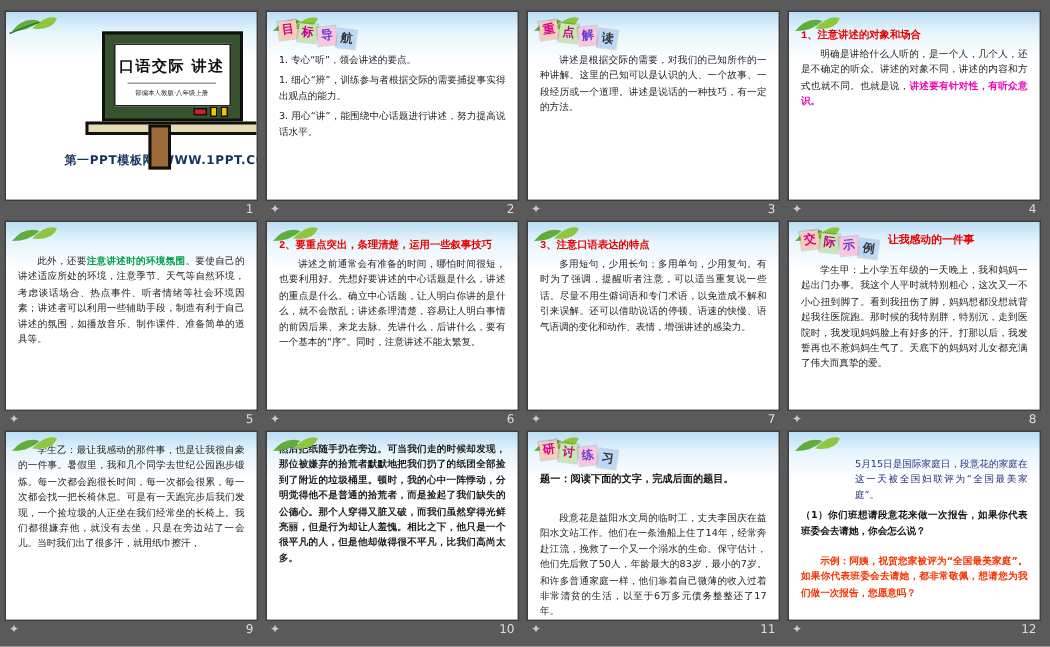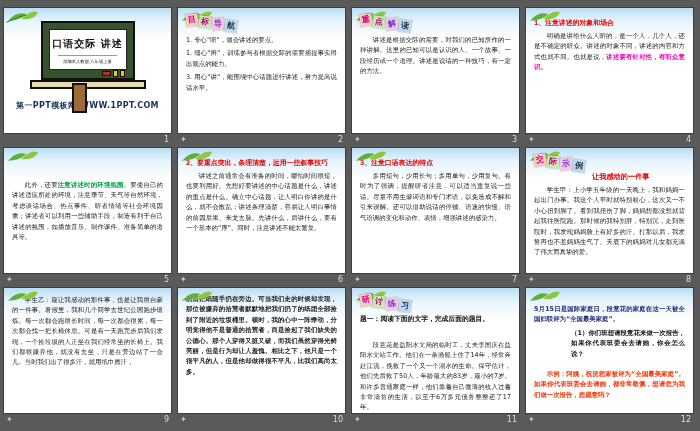--- a/index.html
+++ b/index.html
@@ -40,30 +40,30 @@
   .t0{background:#f9ccb8;transform:rotate(-8deg);margin-top:0;}
   .t1{background:#c9e8b0;transform:rotate(7deg);margin-top:2px;color:#c4008f;}
   .t2{background:#f9c6dd;transform:rotate(-6deg);margin-top:4px;color:#6a3bd1;}
   .t3{background:#b9d9f7;transform:rotate(8deg);margin-top:6px;color:#333;}
   .body{
     font-size:6.4px;line-height:1.62;color:#1c1c1c;margin:3px 0 0 0;
     text-align:justify;
   }
   .indent{text-indent:2em;}
   .heading{font-size:6.9px;font-weight:bold;color:#e80000;margin:6px 0 2px 0;font-family:Liberation Mono, monospace;}
-  .heading.inline{margin:18px 0 0 6px;font-size:7.2px;}
+  .heading.inline{margin:1px 0 0 6px;font-size:7.2px;}
   .hl-magenta{color:#f000b4;font-weight:bold;}
   .hl-green{color:#00a14e;font-weight:bold;}
   .items p{margin:0 0 3px 0;}
   .q-heading{font-size:6.8px;font-weight:bold;color:#111;margin:2px 0 0 0;text-align:left;}
-  .p-navy{color:#26327e;font-weight:bold;}
-  .p-black{color:#111;font-weight:bold;text-indent:0;margin-top:3px;margin-left:37px;}
+  .p-navy{color:#26327e;font-weight:normal;margin-left:36px;}
+  .p-black{color:#111;font-weight:bold;text-indent:0;margin-top:3px;}
   .p-red{color:#f53300;font-weight:bold;margin-top:10px;}
   
-  .titlewrap{position:relative;width:100%;height:100%;}
+  .titlewrap{position:relative;width:100%;height:100%;margin-left:27px;}
   .board-outer{
     width:94px;margin:9px auto 0 auto;background:#36532d;border:2px solid #101010;
     padding:6px 6px 2px 6px;box-sizing:border-box;position:relative;z-index:1;
   }
   .board-inner{
     background:#ffffff;border:1px solid #222;padding:7px 2px 5px 2px;text-align:center;
   }
   .board-title{font-size:10px;font-weight:bold;color:#111;letter-spacing:1px;white-space:nowrap;}
   .board-rule{border:none;border-top:1px solid #9a9a9a;width:82%;margin:4px auto 3px auto;}
   .board-sub{font-size:4.3px;color:#222;white-space:nowrap;}
@@ -178,21 +178,21 @@
         <span class="num">4</span>
       </div>
     </div>
 
     <div class="cell">
       <div class="slide">
         <svg class="leaf" viewBox="0 0 40 18">
           <path d="M2 14 Q12 2 24 6 Q16 14 2 14" fill="#5fae3c"></path>
           <path d="M18 12 Q30 0 38 4 Q34 14 18 12" fill="#8dc63f"></path>
         </svg>
-        <p class="body indent" style="margin-top:28px;"><span>此外，还要</span><span class="hl-green">注意讲述时的环境氛围</span><span>。要使自己的讲述适应所处的环境，注意季节、天气等自然环境，考虑谈话场合、热点事件、听者情绪等社会环境因素；讲述者可以利用一些辅助手段，制造有利于自己讲述的氛围，如播放音乐、制作课件、准备简单的道具等。</span></p>
+        <p class="body indent" style="margin-top:17px;"><span>此外，还要</span><span class="hl-green">注意讲述时的环境氛围</span><span>。要使自己的讲述适应所处的环境，注意季节、天气等自然环境，考虑谈话场合、热点事件、听者情绪等社会环境因素；讲述者可以利用一些辅助手段，制造有利于自己讲述的氛围，如播放音乐、制作课件、准备简单的道具等。</span></p>
       </div>
       <div class="meta">
         <span class="star">✦</span>
         <span class="num">5</span>
       </div>
     </div>
 
     <div class="cell">
       <div class="slide">
         <svg class="leaf" viewBox="0 0 40 18">

